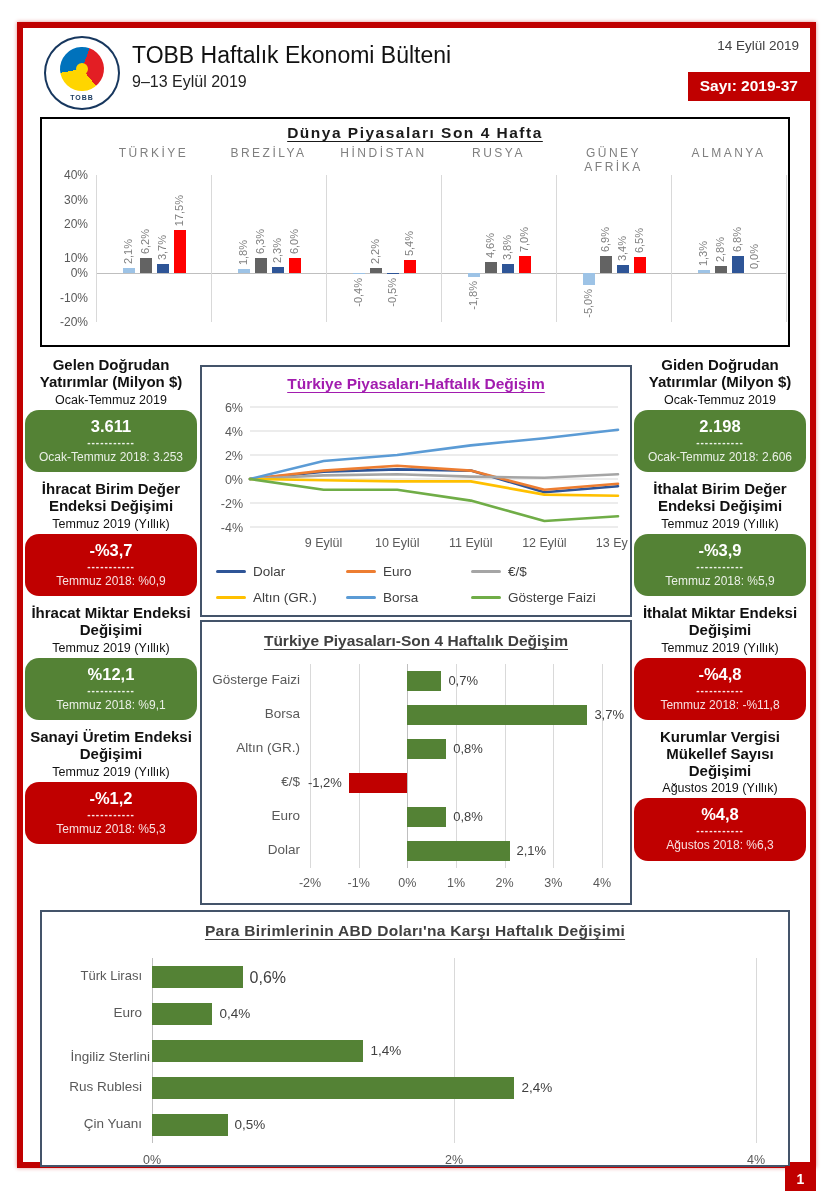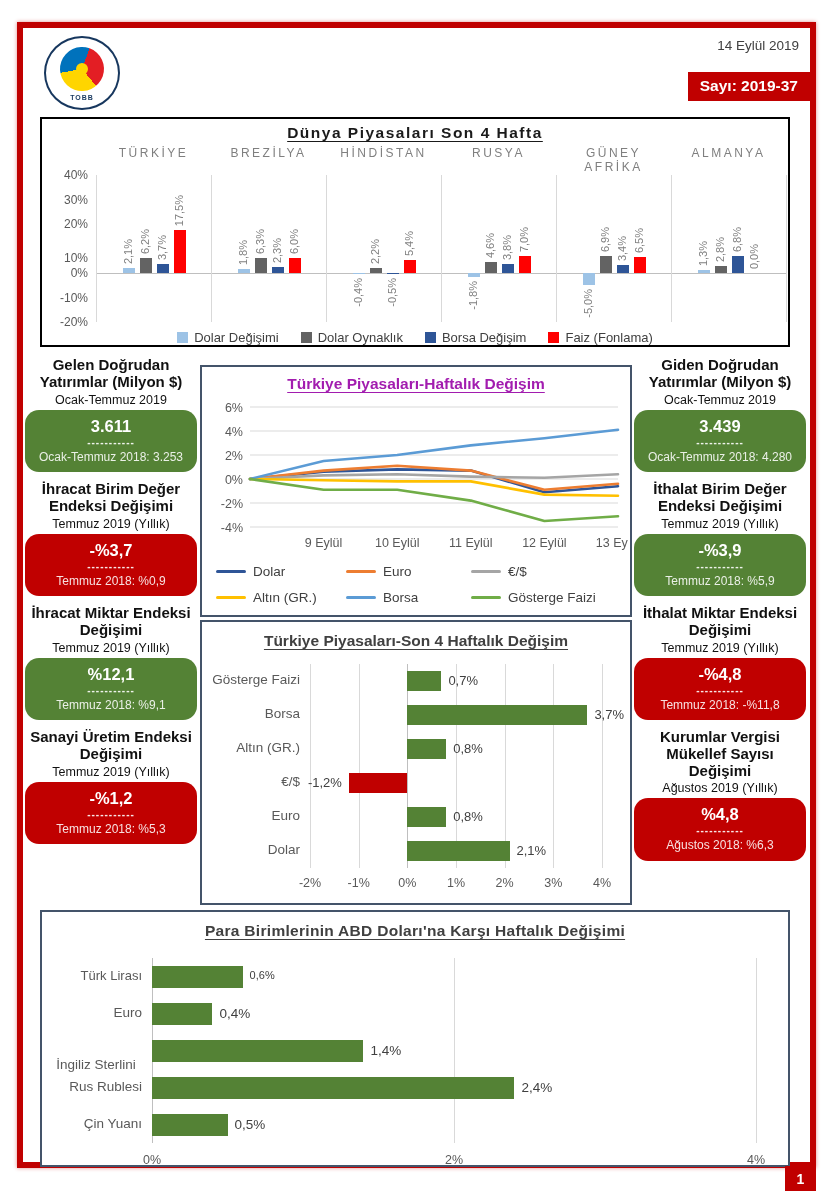--- a/index.html
+++ b/index.html
@@ -96,20 +96,24 @@
 </head>
 <body>
 
 <div class="frame"></div>
 
 <div class="header">
   <div class="logo">
     <div class="logo-pin"></div>
     <div class="logo-core"></div>
     <div class="logo-word">TOBB</div>
+  </div>
+  <div class="title-block">
+    <div class="main-title">TOBB Haftalık Ekonomi Bülteni</div>
+    <div class="sub-title">9–13 Eylül 2019</div>
   </div>
   <div class="hdr-date">14 Eylül 2019</div>
   <div class="issue-badge">Sayı: 2019-37</div>
 </div>
 
 <div class="box" id="world-box">
   <div class="box-title">Dünya Piyasaları Son 4 Hafta</div>
   <div class="wc-area" id="wc-area">
       <div class="wc-ytick" style="top: 24px;">40%</div>
       <div class="wc-ytick" style="top: 48.5px;">30%</div>
@@ -180,38 +184,20 @@
           <div class="wc-bar" style="left: 26px; height: 3.185px; background: rgb(157, 195, 230); top: 94.815px;"></div>
           <div class="wc-lab" style="left: 25px; bottom: 56.185px;">1,3%</div>
           <div class="wc-bar" style="left: 43px; height: 6.86px; background: rgb(99, 99, 99); top: 91.14px;"></div>
           <div class="wc-lab" style="left: 42px; bottom: 59.86px;">2,8%</div>
           <div class="wc-bar" style="left: 60px; height: 16.66px; background: rgb(46, 85, 151); top: 81.34px;"></div>
           <div class="wc-lab" style="left: 59px; bottom: 69.66px;">6,8%</div>
           <div class="wc-lab" style="left: 76px; bottom: 53px;">0,0%</div>
         </div>
       </div>
     </div>
-  <div class="wc-legend" id="wc-legend">
-      <div class="item">
-        <span class="sw" style="background: rgb(157, 195, 230);"></span>
-        <span>Dolar Değişimi</span>
-      </div>
-      <div class="item">
-        <span class="sw" style="background: rgb(99, 99, 99);"></span>
-        <span>Dolar Oynaklık</span>
-      </div>
-      <div class="item">
-        <span class="sw" style="background: rgb(46, 85, 151);"></span>
-        <span>Borsa Değişim</span>
-      </div>
-      <div class="item">
-        <span class="sw" style="background: rgb(255, 0, 0);"></span>
-        <span>Faiz (Fonlama)</span>
-      </div>
-    </div>
 </div>
 
 <div class="stat-col" id="stat-left">
     <div class="stat">
       <div class="stat-title">Gelen Doğrudan Yatırımlar (Milyon $)</div>
       <div class="stat-sub">Ocak-Temmuz 2019</div>
       <div class="stat-card green">
         <div class="stat-value">3.611</div>
         <div class="stat-div">-----------</div>
         <div class="stat-cmp">Ocak-Temmuz 2018: 3.253</div>
@@ -243,23 +229,23 @@
         <div class="stat-div">-----------</div>
         <div class="stat-cmp">Temmuz 2018: %5,3</div>
       </div>
     </div>
   </div>
 <div class="stat-col" id="stat-right">
     <div class="stat">
       <div class="stat-title">Giden Doğrudan Yatırımlar (Milyon $)</div>
       <div class="stat-sub">Ocak-Temmuz 2019</div>
       <div class="stat-card green">
-        <div class="stat-value">3.439</div>
-        <div class="stat-div">-----------</div>
-        <div class="stat-cmp">Ocak-Temmuz 2018: 4.280</div>
+        <div class="stat-value">2.198</div>
+        <div class="stat-div">-----------</div>
+        <div class="stat-cmp">Ocak-Temmuz 2018: 2.606</div>
       </div>
     </div>
     <div class="stat">
       <div class="stat-title">İthalat Birim Değer Endeksi Değişimi</div>
       <div class="stat-sub">Temmuz 2019 (Yıllık)</div>
       <div class="stat-card green">
         <div class="stat-value">-%3,9</div>
         <div class="stat-div">-----------</div>
         <div class="stat-cmp">Temmuz 2018: %5,9</div>
       </div>
@@ -403,29 +389,29 @@
       <div class="hbar" style="margin-top: 18px; padding-left: 110px; padding-right: 32px;">
         <div class="hbar-grid" style="left: 110px; right: 32px; height: 185px;">
           <div class="hgrid-line axis" style="left: 0%;"></div>
           <div class="hgrid-line" style="left: 50%;"></div>
           <div class="hgrid-line" style="left: 100%;"></div>
         </div>
         <div class="hbar-rows">
           <div class="hbar-row" style="height: 37px;">
             <div class="hbar-cat" style="left: -110px; width: 100px; top: 9.5px; font-size: 13px;">Türk Lirası</div>
             <div class="hbar-bar" style="left: 0%; width: 15%; top: 7.5px; height: 22px; background: rgb(84, 130, 53);"></div>
-            <div class="hbar-val" style="font-size: 11px; top: 10.5px; left: calc(15% + 7px);">0,6%</div>
+            <div class="hbar-val" style="font-size: 16px; top: 10.5px; left: calc(15% + 7px);">0,6%</div>
           </div>
           <div class="hbar-row" style="height: 37px;">
             <div class="hbar-cat" style="left: -110px; width: 100px; top: 9.5px; font-size: 13.5px;">Euro</div>
             <div class="hbar-bar" style="left: 0%; width: 10%; top: 7.5px; height: 22px; background: rgb(84, 130, 53);"></div>
             <div class="hbar-val" style="font-size: 13.5px; top: 10.5px; left: calc(10% + 7px);">0,4%</div>
           </div>
           <div class="hbar-row" style="height: 37px;">
-            <div class="hbar-cat" style="left: -110px; width: 108px; top: 25px; font-size: 13.5px; text-align: center;">İngiliz Sterlini</div>
+            <div class="hbar-cat" style="left: -110px; width: 108px; top: 17px; font-size: 13.5px;">İngiliz Sterlini</div>
             <div class="hbar-bar" style="left: 0%; width: 35%; top: 7.5px; height: 22px; background: rgb(84, 130, 53);"></div>
             <div class="hbar-val" style="font-size: 13.5px; top: 10.5px; left: calc(35% + 7px);">1,4%</div>
           </div>
           <div class="hbar-row" style="height: 37px;">
             <div class="hbar-cat" style="left: -110px; width: 100px; top: 9.5px; font-size: 13.5px;">Rus Rublesi</div>
             <div class="hbar-bar" style="left: 0%; width: 60%; top: 7.5px; height: 22px; background: rgb(84, 130, 53);"></div>
             <div class="hbar-val" style="font-size: 13.5px; top: 10.5px; left: calc(60% + 7px);">2,4%</div>
           </div>
           <div class="hbar-row" style="height: 37px;">
             <div class="hbar-cat" style="left: -110px; width: 100px; top: 9.5px; font-size: 13.5px;">Çin Yuanı</div>

